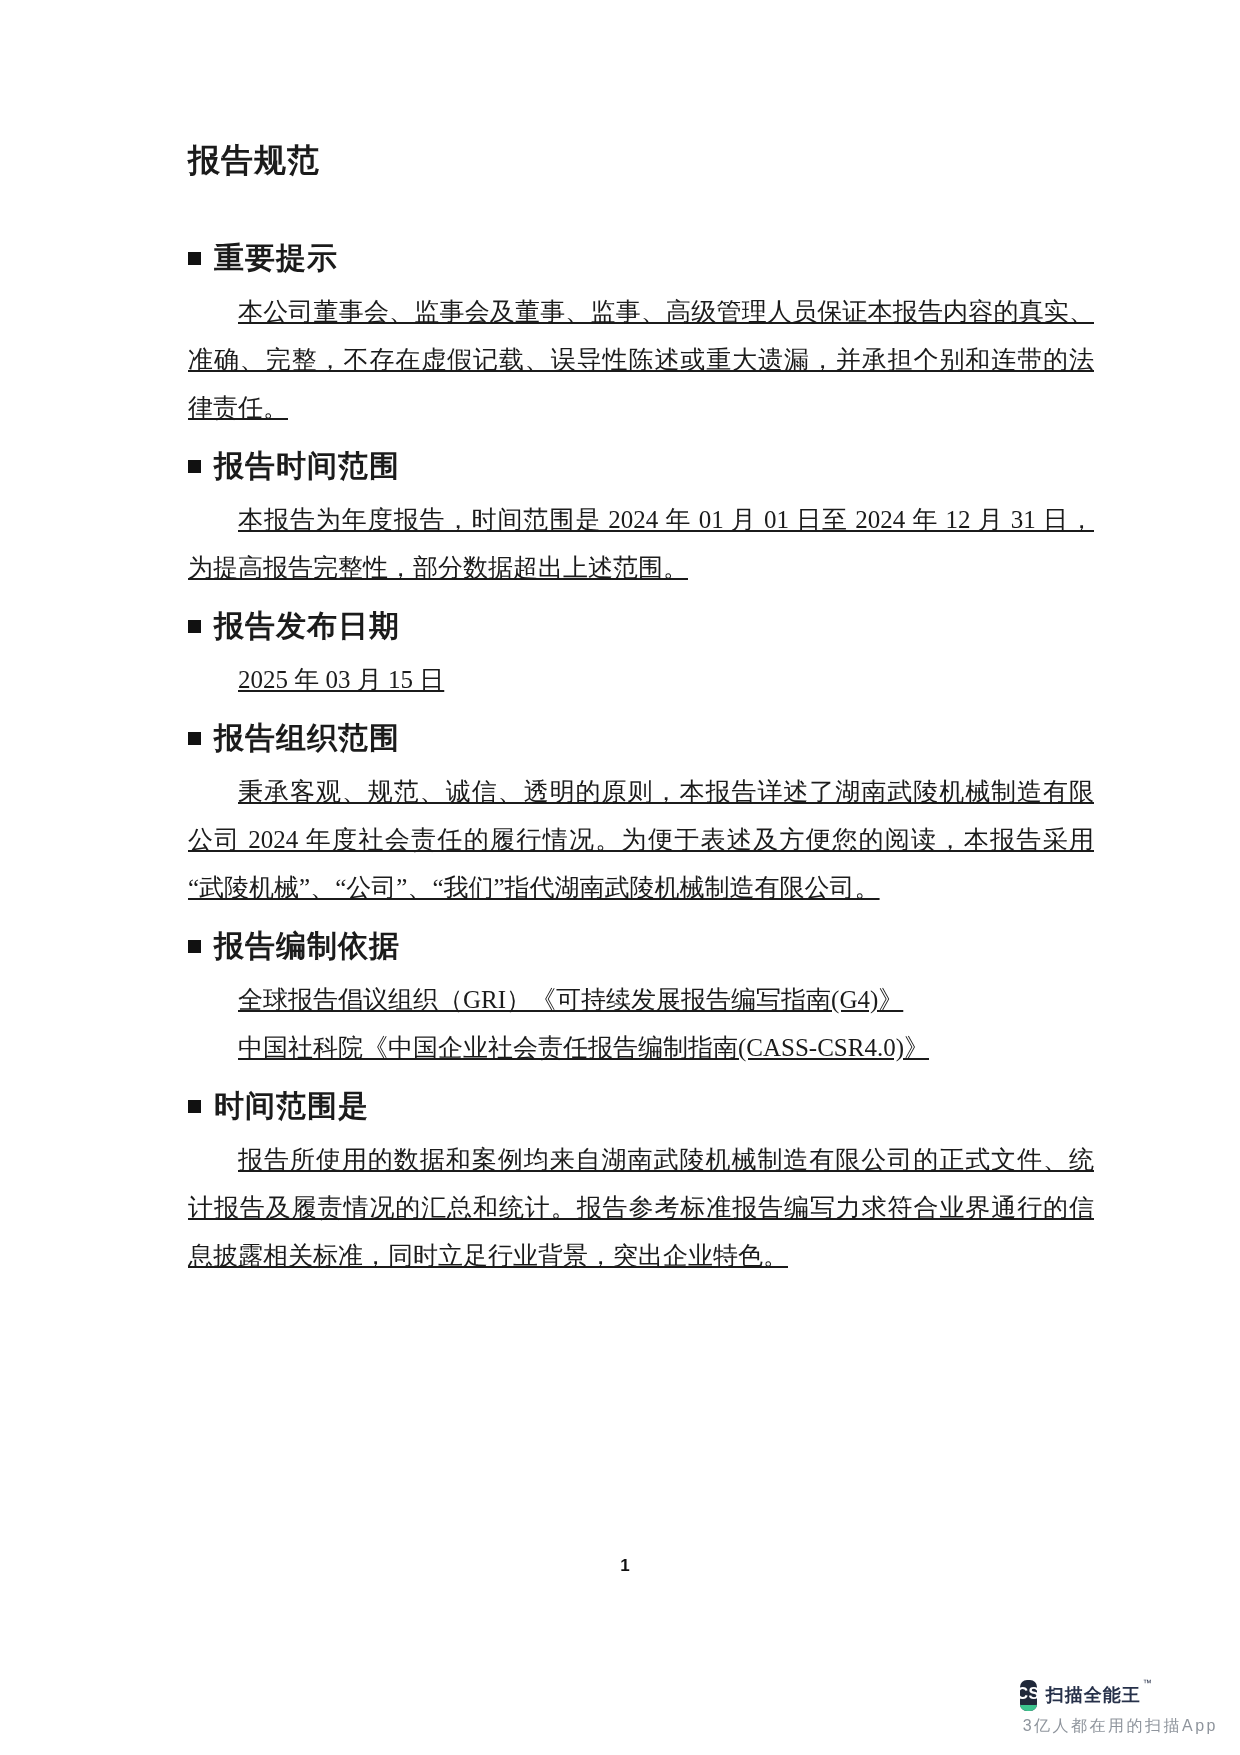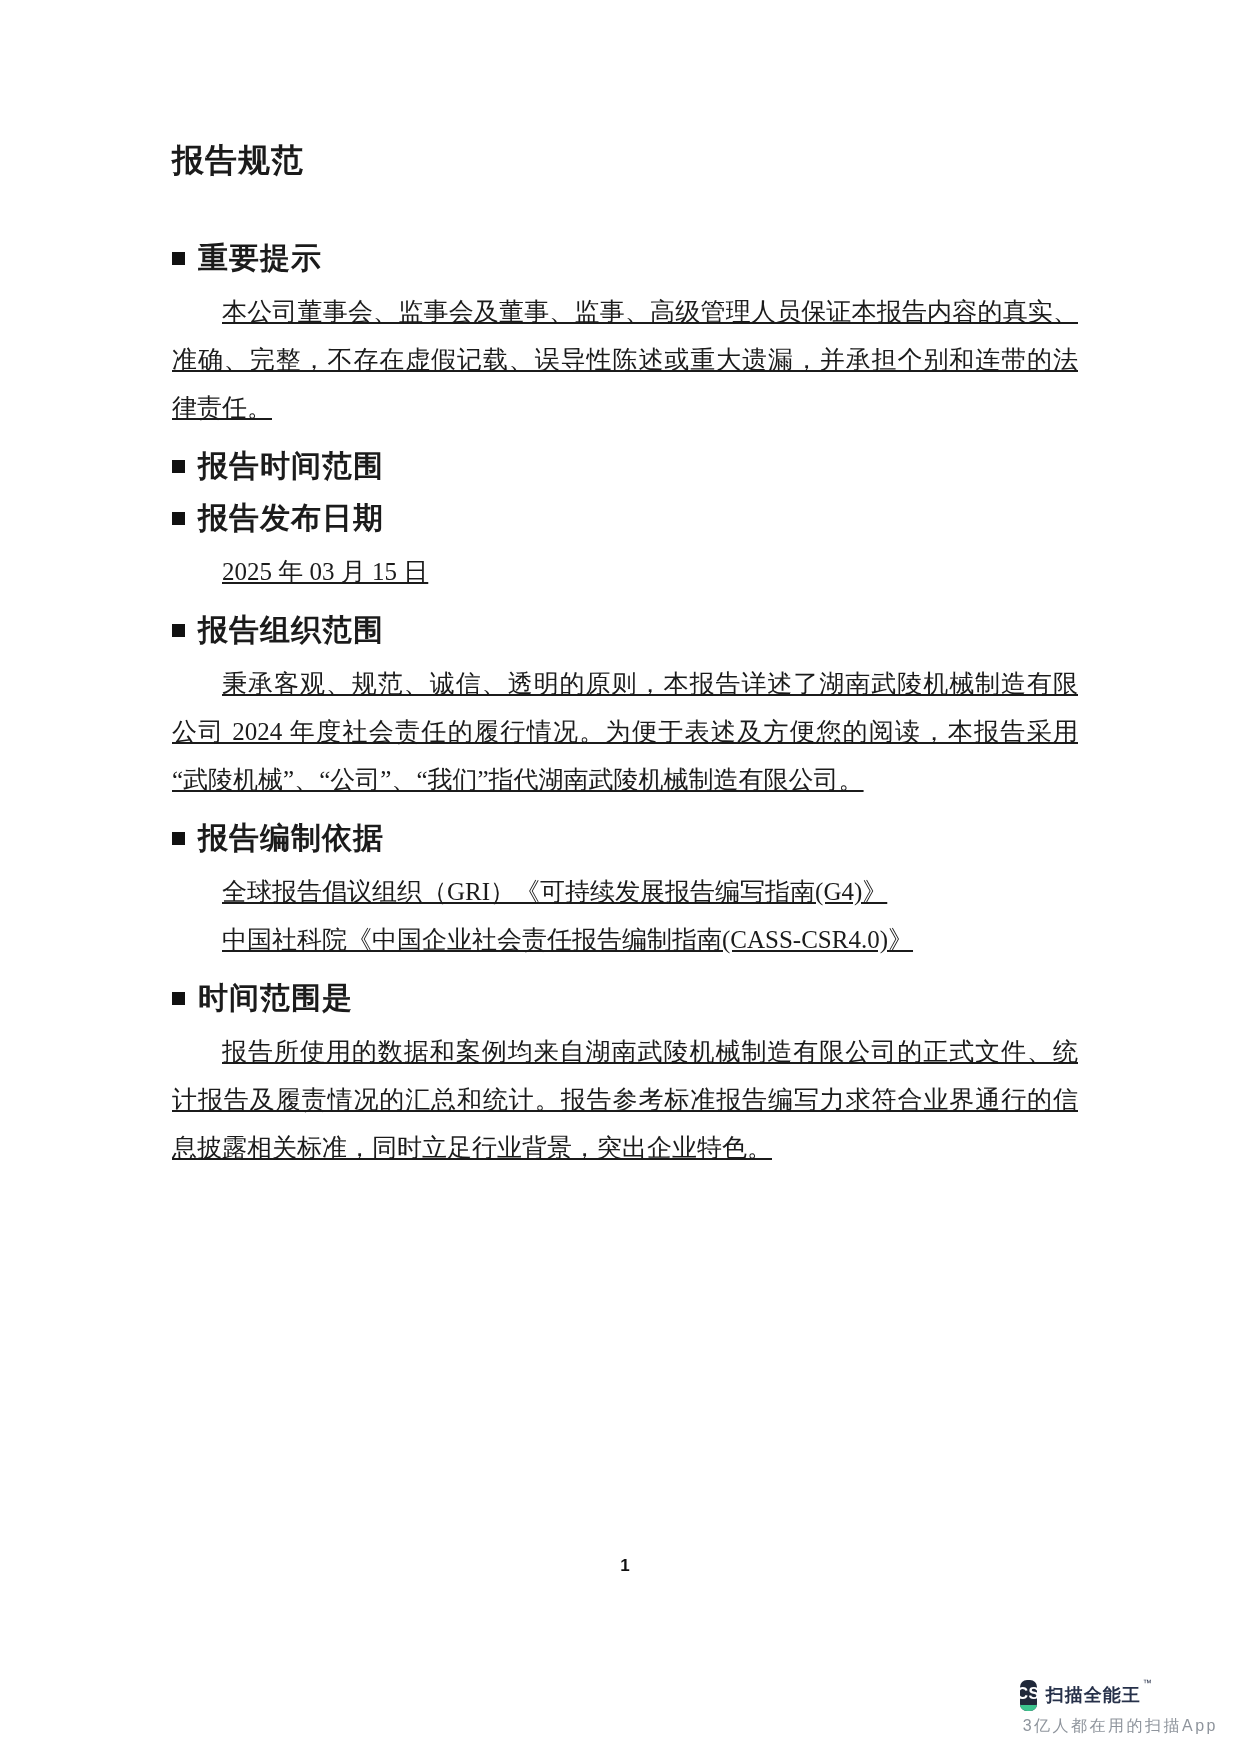--- a/index.html
+++ b/index.html
@@ -11,21 +11,21 @@
     position: relative;
     width: 1240px;
     height: 1755px;
     background: #ffffff;
     overflow: hidden;
     font-family: "Liberation Serif", "DejaVu Serif", serif;
     color: #1b1b1b;
   }
   .content {
     position: absolute;
-    left: 172px;
+    left: 188px;
     top: 140px;
     width: 906px;
   }
   .doc-title {
     margin: 0 0 60px 0;
     font-size: 32px;
     line-height: 40px;
     font-weight: bold;
     letter-spacing: 1px;
   }
@@ -155,20 +155,24 @@
     <div class="para">
       <div class="line jline indent">本公司董事会、监事会及董事、监事、高级管理人员保证本报告内容的真实、</div>
       <div class="line jline">准确、完整，不存在虚假记载、误导性陈述或重大遗漏，并承担个别和连带的法</div>
       <div class="line">律责任。</div>
     </div>
 
     <div class="sec-heading">
       <span class="bullet"></span>
       <span class="sec-title">报告时间范围</span>
     </div>
+    <div class="para">
+      <div class="line jline indent">本报告为年度报告，时间范围是 2024 年 01 月 01 日至 2024 年 12 月 31 日，</div>
+      <div class="line">为提高报告完整性，部分数据超出上述范围。</div>
+    </div>
 
     <div class="sec-heading">
       <span class="bullet"></span>
       <span class="sec-title">报告发布日期</span>
     </div>
     <div class="para">
       <div class="line indent">2025 年 03 月 15 日</div>
     </div>
 
     <div class="sec-heading">

